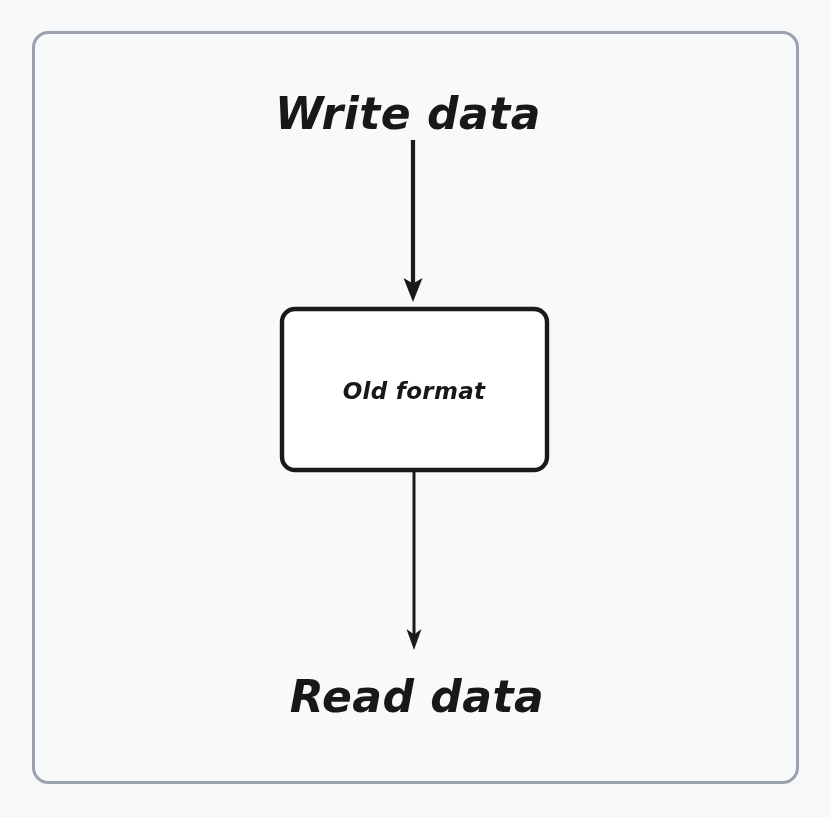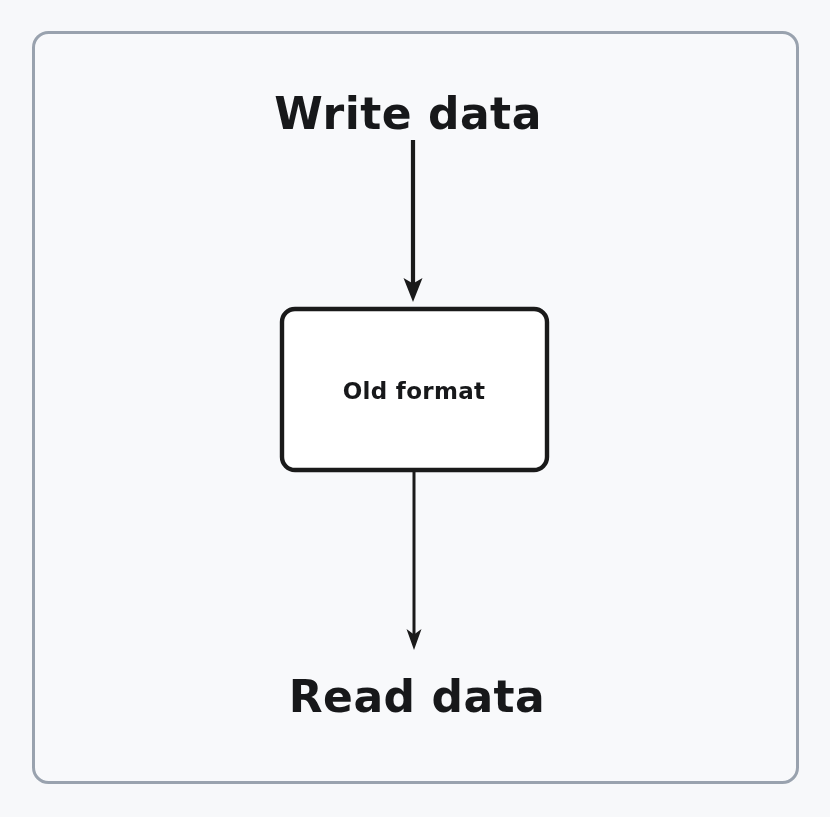--- a/index.html
+++ b/index.html
@@ -11,20 +11,21 @@
     width: 830px;
     height: 817px;
     overflow: hidden;
     font-family: "DejaVu Sans", sans-serif;
   }
   #canvas {
     position: relative;
     width: 830px;
     height: 817px;
     background: #f7f8fa;
+    font-style: italic;
   }
   #diagram-svg {
     position: absolute;
     left: 0;
     top: 0;
     width: 830px;
     height: 817px;
     display: block;
   }
   .hand-text {

